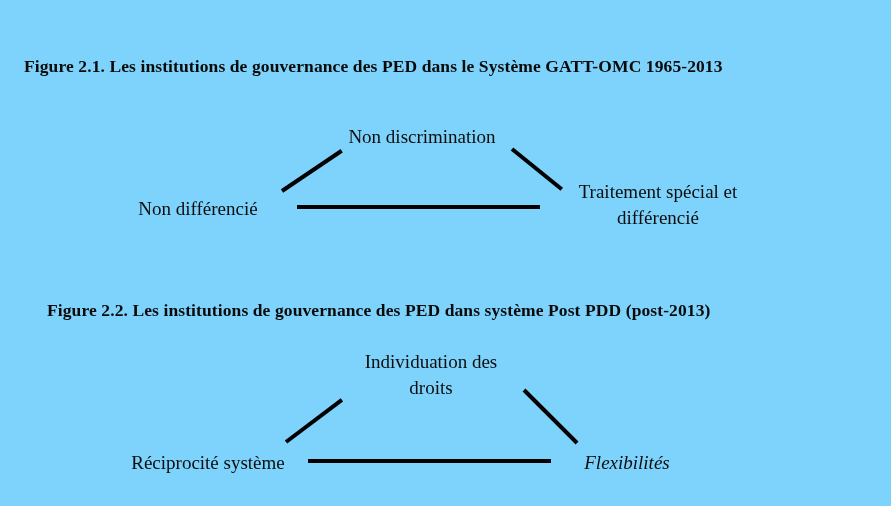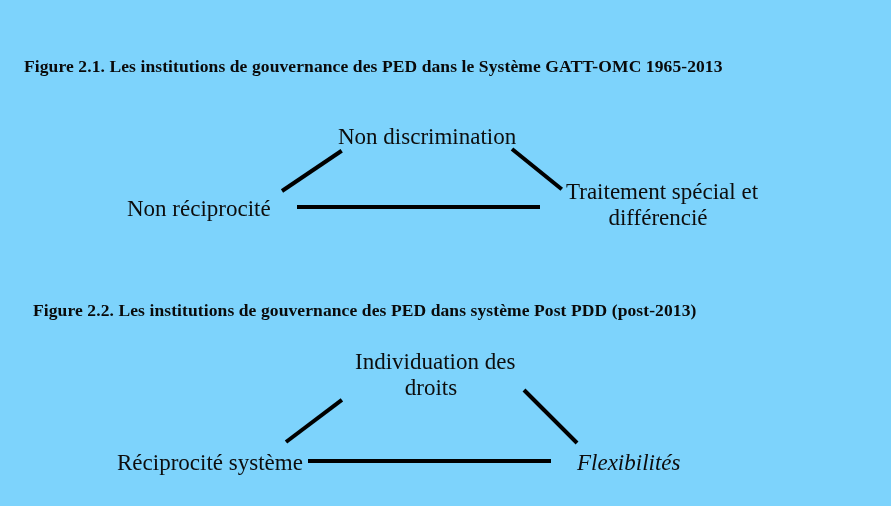--- a/index.html
+++ b/index.html
@@ -18,25 +18,25 @@
   }
   .fig-title {
     position: absolute;
     font-weight: bold;
     font-size: 17.5px;
     letter-spacing: 0.1px;
     white-space: nowrap;
     color: #0a0a0a;
   }
   #title-1 { left: 24px; top: 56px; }
-  #title-2 { left: 33px; top: 300px; }
+  #title-2 { left: 47px; top: 300px; }
 
   .node-label {
     position: absolute;
-    font-size: 23px;
+    font-size: 19px;
     line-height: 26px;
     text-align: center;
     white-space: pre;
     color: #0d0d0d;
   }
   .node-label.single { white-space: nowrap; }
 
   
   #f1-top     { left: 338px; top: 124px; width: 168px; }
   #f1-left    { left: 127px; top: 196px; width: 142px; }
@@ -68,21 +68,21 @@
 </head>
 <body>
 
 <div id="page">
 
   <div>
     <div id="title-1" class="fig-title">Figure 2.1. Les institutions de gouvernance des PED dans le Système GATT-OMC 1965-2013</div>
 
     <div id="f1-top" class="node-label single">Non discrimination</div>
 
-    <div id="f1-left" class="node-label single">Non réciprocité</div>
+    <div id="f1-left" class="node-label single">Non différencié</div>
 
     <div id="f1-right" class="node-label">Traitement spécial et
 différencié</div>
 
     <div id="f1-edge-left" class="edge edge-d"></div>
     <div id="f1-edge-base" class="edge edge-h"></div>
     <div id="f1-edge-right" class="edge edge-d"></div>
   </div>
 
   <div>

